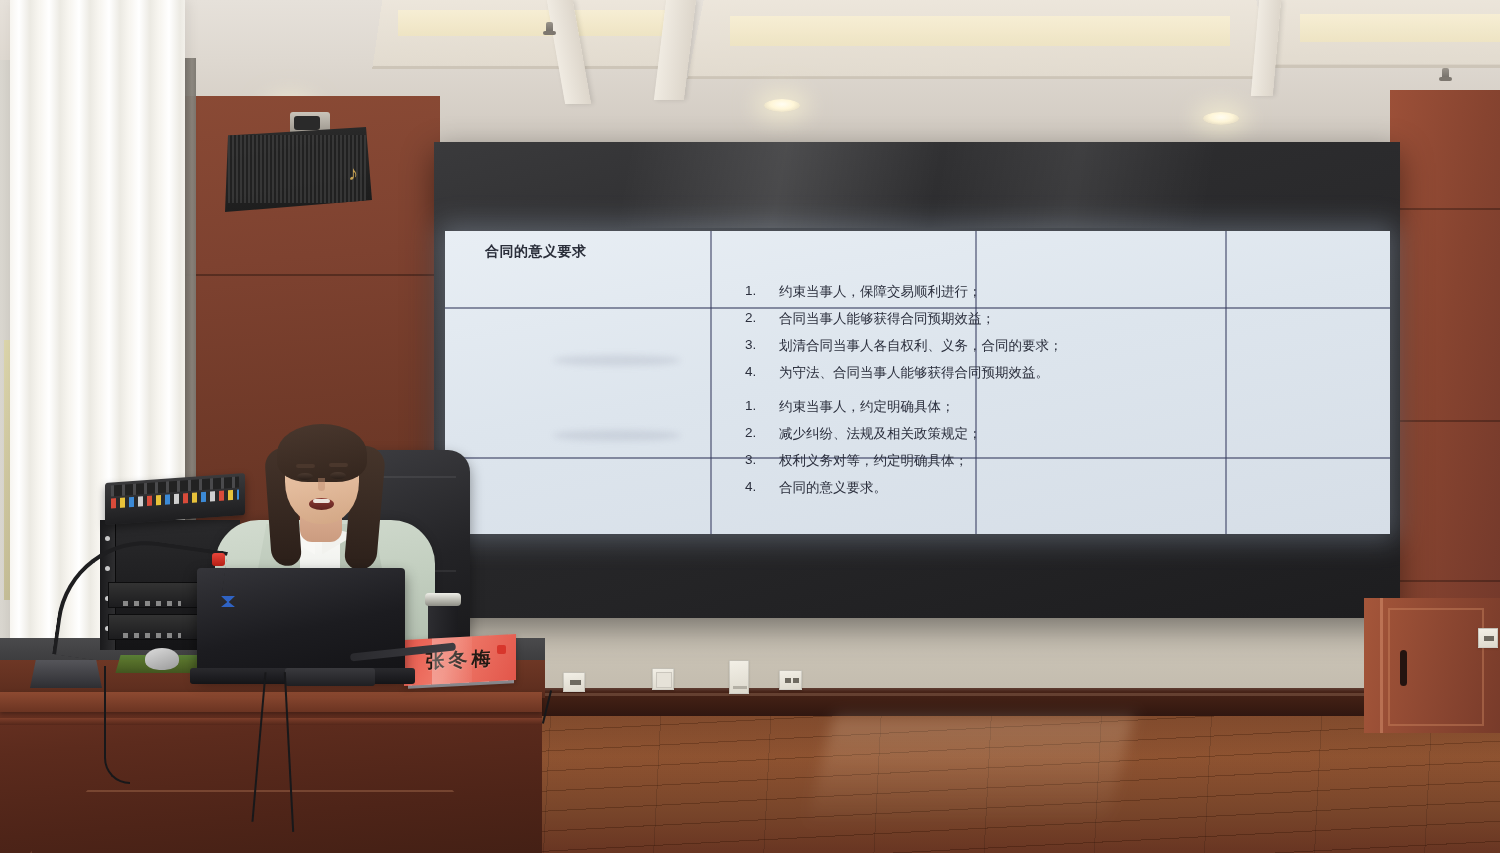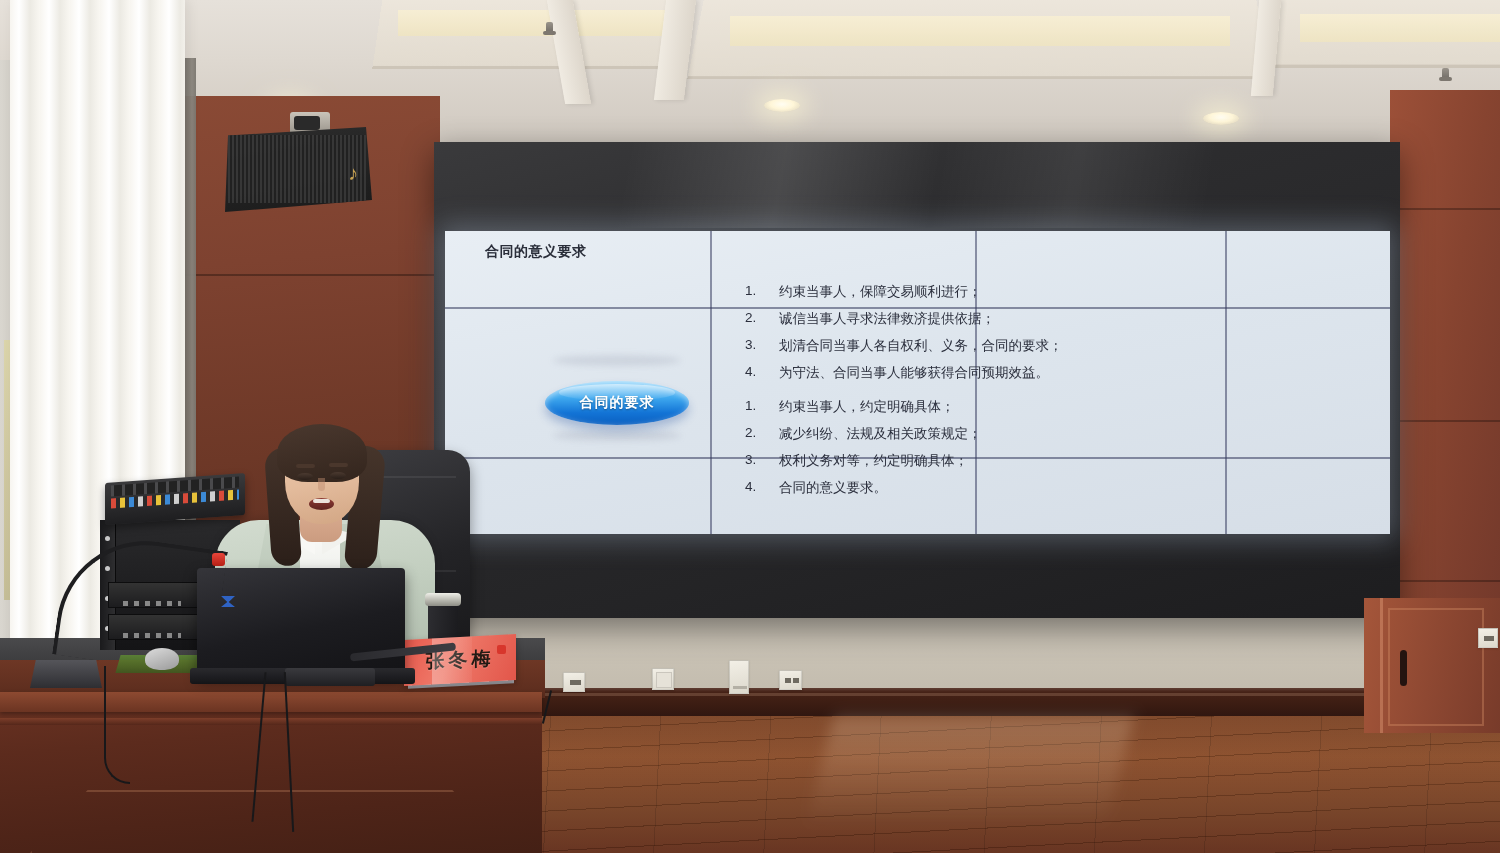--- a/index.html
+++ b/index.html
@@ -342,33 +342,29 @@
     <div class="seam-v" style="left:265px;"></div>
     <div class="seam-v" style="left:530px;"></div>
     <div class="seam-v" style="left:780px;"></div>
     <div class="seam-h" style="top:76px;"></div>
     <div class="seam-h" style="top:226px;"></div>
 
     <div class="slide-title">合同的意义要求</div>
 
     <div class="pill-shadow" style="top:124px;"></div>
     <div class="pill-shadow" style="top:199px;"></div>
-    <div class="pill pill-blue">
-      <span>合同的要求</span>
-      <div class="pill-gloss"></div>
-    </div>
 
     <div class="list-block" style="top:52px;">
       <div class="list-row">
         <span class="list-num">1.</span>
         <span>约束当事人，保障交易顺利进行；</span>
       </div>
       <div class="list-row">
         <span class="list-num">2.</span>
-        <span>诚信当事人寻求法律救济提供依据；</span>
+        <span>合同当事人能够获得合同预期效益；</span>
       </div>
       <div class="list-row">
         <span class="list-num">3.</span>
         <span>划清合同当事人各自权利、义务，合同的要求；</span>
       </div>
       <div class="list-row">
         <span class="list-num">4.</span>
         <span>为守法、合同当事人能够获得合同预期效益。</span>
       </div>
     </div>

